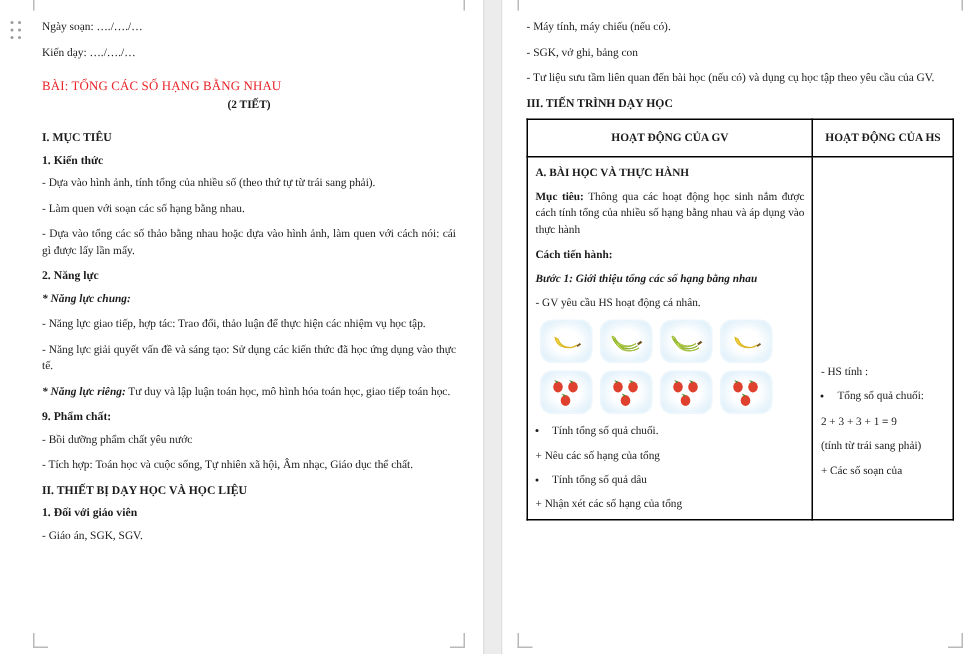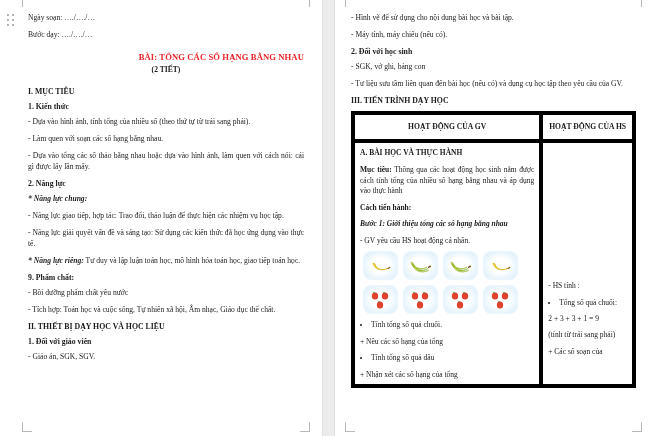--- a/index.html
+++ b/index.html
@@ -80,22 +80,22 @@
     font-size: 7.6px;
     line-height: 1.42;
     text-align: justify;
     color: #1b1b1b;
   }
   .b  { font-weight: bold; }
   .bi { font-weight: bold; font-style: italic; }
 
   .title-red {
     margin: 11px 0 3px 0;
-    text-align: right;
-    font-weight: bold;
+    text-align: left;
+    font-weight: normal;
     font-size: 8.6px;
     color: #e8252a;
     letter-spacing: 0.1px;
   }
   .title-sub {
     margin: 0 0 13px 0;
     text-align: center;
     font-weight: bold;
     font-size: 7.6px;
     color: #1b1b1b;
@@ -103,21 +103,21 @@
   .sec { font-weight: bold; font-size: 7.8px; margin: 0 0 6.2px 0; }
 
   
   table.lesson {
     border-collapse: collapse;
     width: 100%;
     margin-top: 4px;
     table-layout: fixed;
   }
   table.lesson td, table.lesson th {
-    border: 4px solid #000000;
+    border: 1px solid #000000;
     vertical-align: top;
     padding: 5px 5px 4px 5px;
   }
   table.lesson th {
     text-align: center;
     font-weight: bold;
     font-size: 7.6px;
     padding: 6px 4px 7px 4px;
     line-height: 1.45;
   }
@@ -162,21 +162,21 @@
 
   <div class="page page-left">
     <div class="cmark tl"></div>
     <div class="cmark tr"></div>
     <div class="cmark bl"></div>
     <div class="cmark br"></div>
 
     <div class="body-col">
 
       <p class="t">Ngày soạn: …./…./…</p>
-      <p class="t">Bước dạy: …./…./…</p>
+      <p class="t">Kiến dạy: …./…./…</p>
 
       <p class="title-red">BÀI: TỔNG CÁC SỐ HẠNG BẰNG NHAU</p>
       <p class="title-sub">(2 TIẾT)</p>
 
       <p class="sec">I. MỤC TIÊU</p>
       <p class="sec">1. Kiến thức</p>
       <p class="t">- Dựa vào hình ảnh, tính tổng của nhiều số (theo thứ tự từ trái sang phải).</p>
       <p class="t">- Làm quen với soạn các số hạng bằng nhau.</p>
       <p class="t">- Dựa vào tổng các số thảo bằng nhau hoặc dựa vào hình ảnh, làm quen với cách nói: cái gì được lấy lần mấy.</p>
       <p class="sec">2. Năng lực</p>
@@ -197,23 +197,21 @@
   <div class="page-gap"></div>
 
   <div class="page page-right">
     <div class="cmark tl"></div>
     <div class="cmark tr"></div>
     <div class="cmark bl"></div>
     <div class="cmark br"></div>
 
     <div class="body-col">
 
-      <p class="t">- Hình vẽ để sử dụng cho nội dung bài học và bài tập.</p>
       <p class="t">- Máy tính, máy chiếu (nếu có).</p>
-      <p class="sec">2. Đối với học sinh</p>
       <p class="t">- SGK, vở ghi, bảng con</p>
       <p class="t">- Tư liệu sưu tầm liên quan đến bài học (nếu có) và dụng cụ học tập theo yêu cầu của GV.</p>
       <p class="sec">III. TIẾN TRÌNH DẠY HỌC</p>
 
       <table class="lesson">
         <colgroup>
             <col class="col-gv">
             <col class="col-hs">
           </colgroup>
         <thead>

